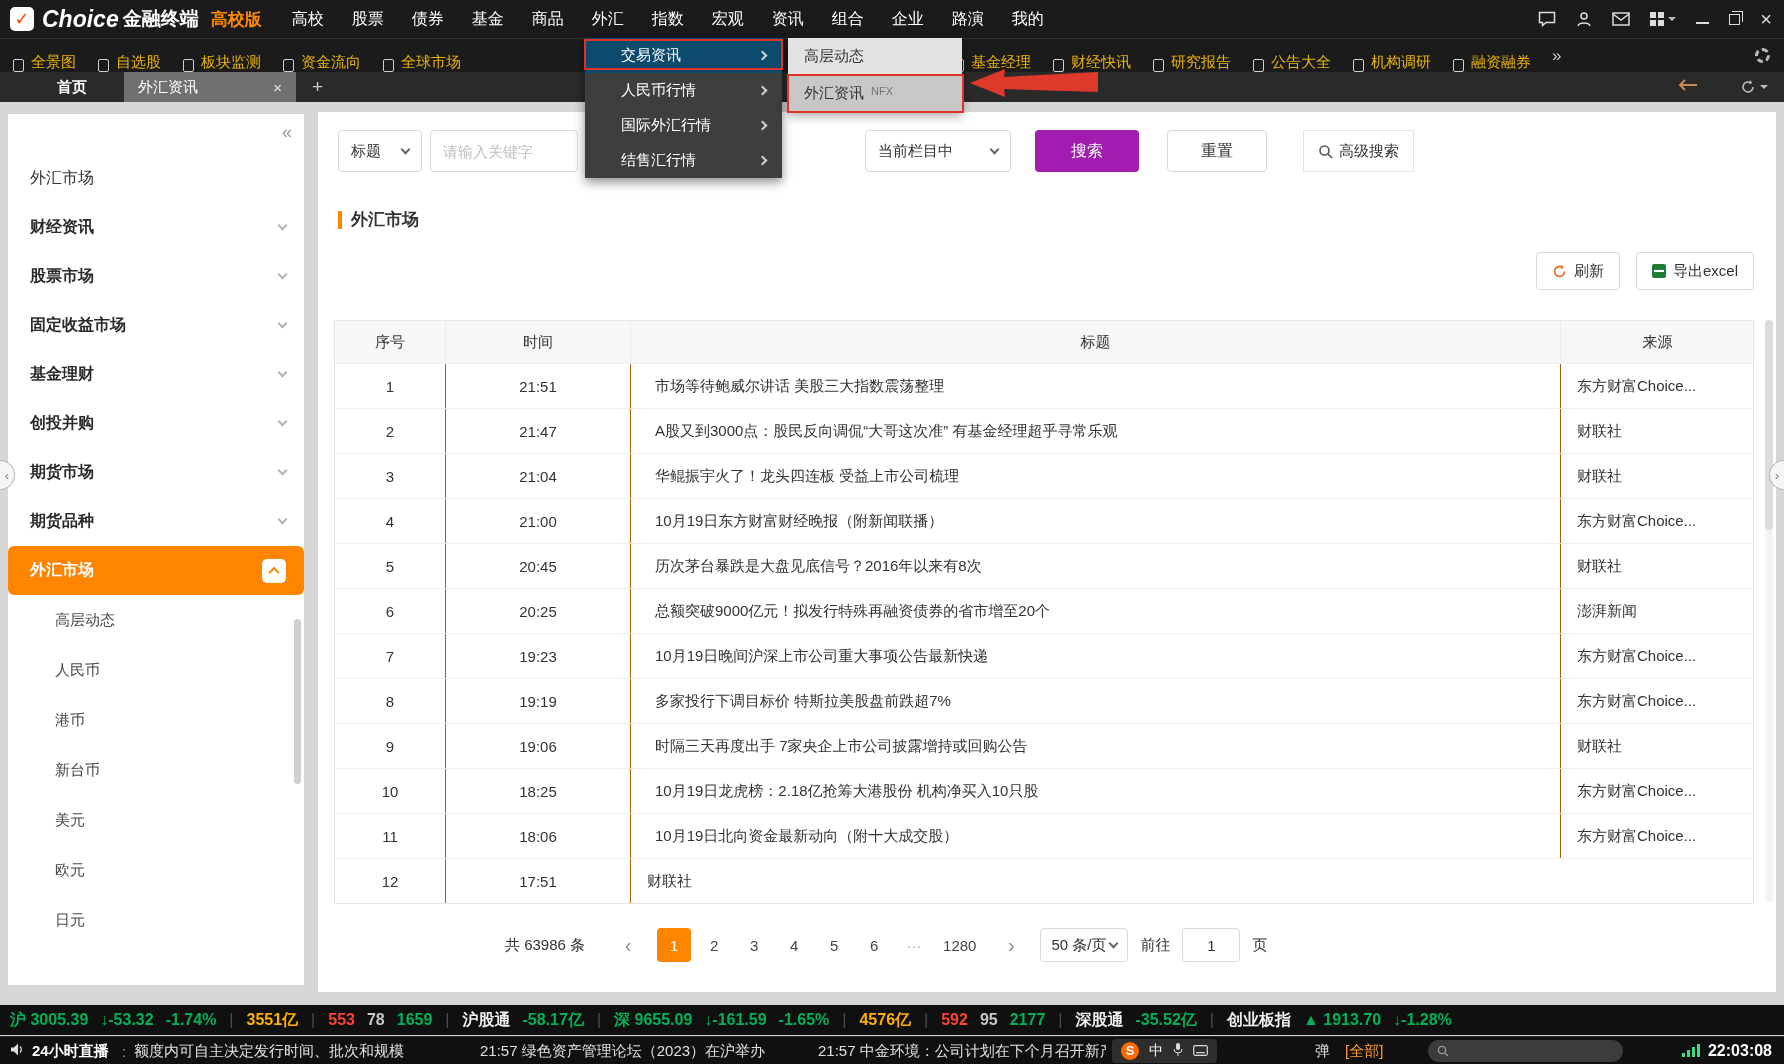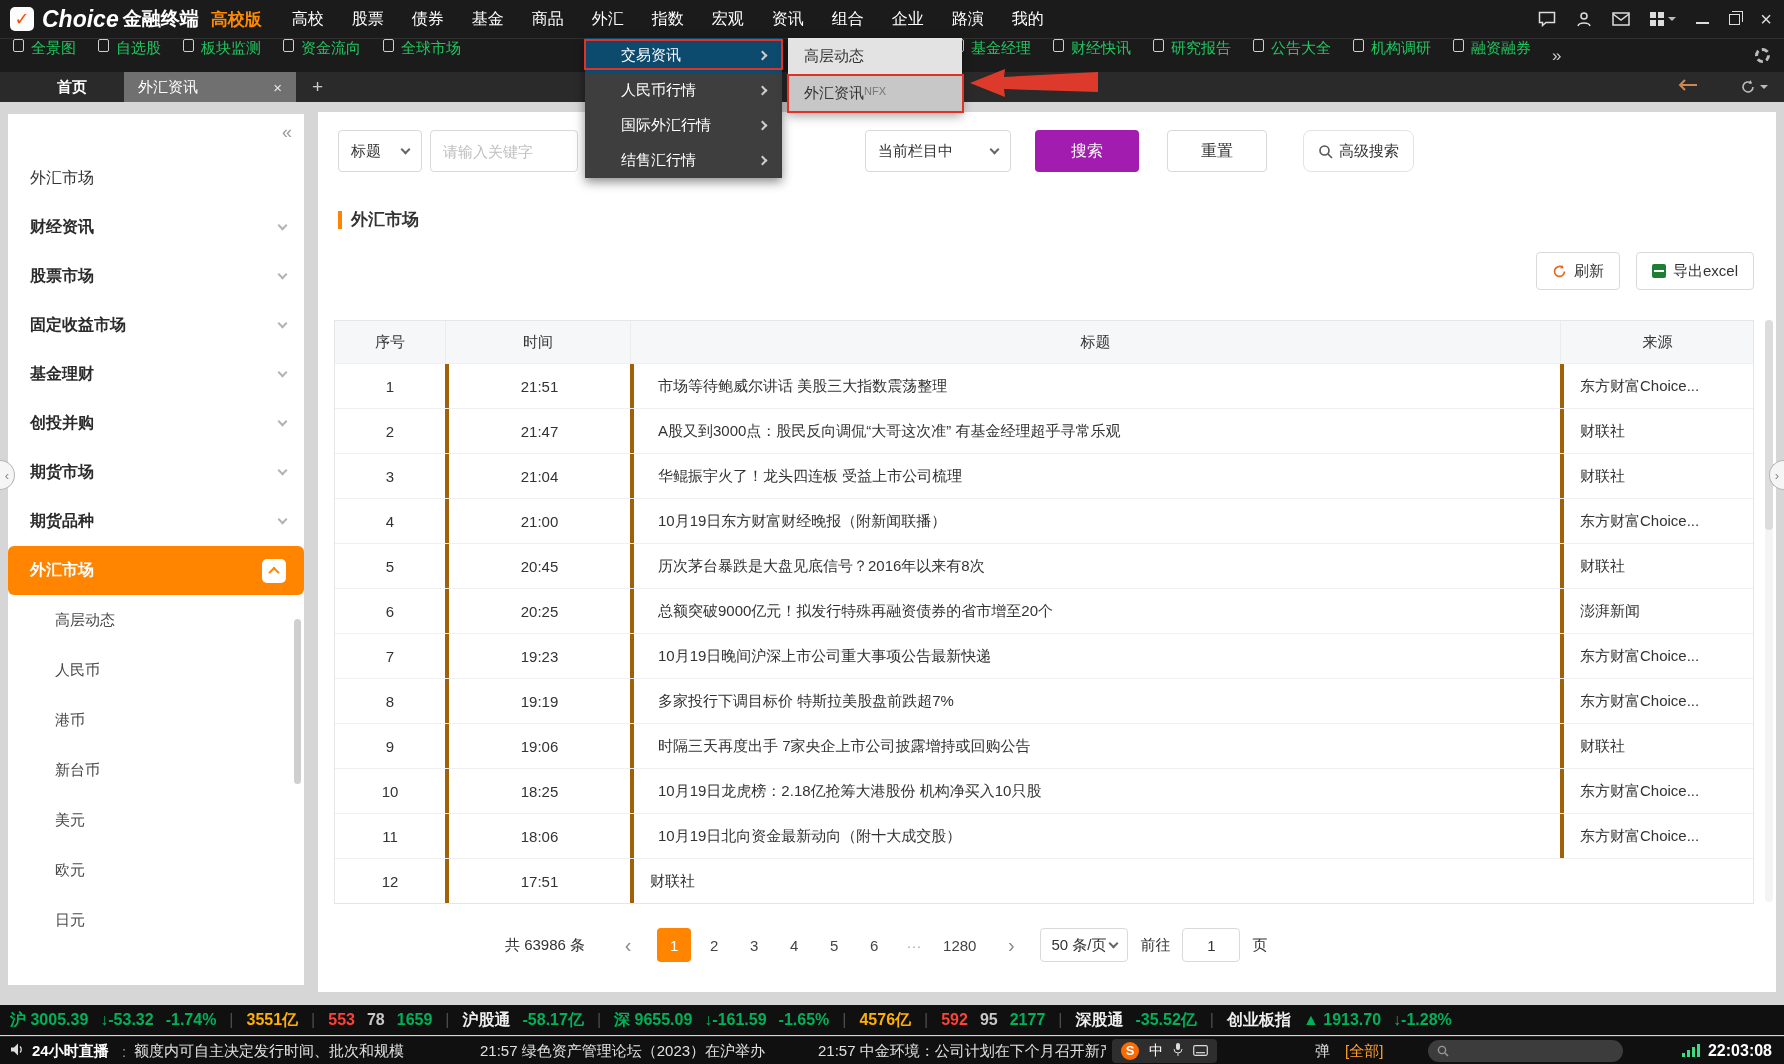--- a/index.html
+++ b/index.html
@@ -20,21 +20,21 @@
   .grid-ico { width:14px; height:14px; display:grid; grid-template-columns:1fr 1fr; grid-template-rows:1fr 1fr; gap:2px; }
   .grid-ico i { background:#ddd; }
   .caret { width:0; height:0; border:4px solid transparent; border-top-color:#bbb; margin-left:4px; margin-top:4px; }
   .win-min { width:13px; height:2px; background:#ddd; margin-top:8px; }
   .win-restore { width:11px; height:11px; border:1.5px solid #ddd; position:relative; }
   .win-restore::after { content:''; position:absolute; left:2px; top:-4px; width:10px; height:10px; border:1.5px solid #ddd; border-left:none; border-bottom:none; }
   .win-close { font-size:20px; color:#ddd; line-height:1; }
 
   
   .toolbar { position:absolute; top:38px; left:0; width:100%; height:34px; background:#1b1b1b; border-top:1px solid #303030; display:flex; align-items:center; z-index:10; padding-left:2px; }
-  .tb-item { display:flex; align-items:flex-start; gap:7px; color:#22c55e; font-size:15px; padding:0 11px; height:100%; white-space:nowrap; }
+  .tb-item { display:flex; align-items:flex-end; gap:7px; color:#eab308; font-size:15px; padding:0 11px; height:100%; white-space:nowrap; }
   .doc-ico { width:11px; height:13px; border:1.2px solid #cfcfcf; border-radius:2px; flex:0 0 auto; }
   .tb-spacer { width:470px; flex:0 0 auto; }
   .tb-more { color:#cfcfcf; font-size:17px; padding:0 10px; }
   .gear-ico { margin-left:auto; margin-right:14px; width:15px; height:15px; border-radius:50%; border:3px dashed #bdbdbd; }
 
   
   .tabbar { position:absolute; top:72px; left:0; width:100%; height:30px; background:#2a2a2a; display:flex; align-items:center; z-index:5; }
   .tab-home { color:#fff; font-weight:bold; font-size:15px; margin-left:34px; width:76px; text-align:center; }
   .tab { background:#707070; color:#fff; height:30px; display:flex; align-items:center; justify-content:space-between; padding:0 14px; width:172px; margin-left:14px; font-size:15px; }
   .tab-close { color:#e8e8e8; font-size:15px; margin-left:10px; }
@@ -61,38 +61,38 @@
 
   .f-left { position:absolute; left:20px; top:18px; display:flex; align-items:center; }
   .f-right { position:absolute; left:547px; top:18px; display:flex; align-items:center; }
   .sel { height:42px; border:1px solid #d9d9d9; border-radius:4px; display:flex; align-items:center; justify-content:space-between; padding:0 12px; font-size:15px; color:#333; background:#fff; cursor:pointer; }
   .sel-field { width:84px; }
   .sel-scope { width:146px; }
   .kw-input { height:42px; width:148px; border:1px solid #d9d9d9; border-radius:4px; margin-left:8px; padding:0 12px; font-size:15px; color:#333; font-family:inherit; }
   .kw-input::placeholder { color:#bfbfbf; }
   .btn-search { height:42px; width:104px; margin-left:24px; background:#a21caf; color:#fff; border:none; border-radius:4px; font-size:16px; font-family:inherit; cursor:pointer; }
   .btn-reset { height:42px; width:100px; margin-left:28px; background:#fff; color:#333; border:1px solid #d9d9d9; border-radius:4px; font-size:16px; font-family:inherit; cursor:pointer; }
-  .btn-adv { height:42px; margin-left:36px; background:#fff; color:#333; border:1px solid #e3e3e3; border-radius:8px; font-size:15px; font-family:inherit; display:flex; align-items:center; gap:6px; padding:0 14px; cursor:pointer; }
+  .btn-adv { height:42px; margin-left:36px; background:#fff; color:#333; border:1px solid #e3e3e3; border-radius:0; font-size:15px; font-family:inherit; display:flex; align-items:center; gap:6px; padding:0 14px; cursor:pointer; }
 
   .sec { position:absolute; left:20px; top:96px; display:flex; align-items:center; }
   .sec-bar { width:4px; height:18px; background:#ff8400; margin-right:9px; }
   .sec-title { font-weight:bold; font-size:17px; color:#333; }
 
   .actions { position:absolute; top:140px; right:22px; display:flex; gap:16px; }
   .act-btn { height:38px; border:1px solid #d9d9d9; border-radius:4px; background:#fff; display:flex; align-items:center; gap:7px; padding:0 15px; font-size:15px; color:#333; cursor:pointer; }
   .xls-ico { width:14px; height:14px; background:#1e7e34; border-radius:2px; position:relative; }
   .xls-ico::after { content:''; position:absolute; left:2px; top:6px; right:2px; height:2px; background:#fff; }
 
   .table { position:absolute; left:16px; top:208px; width:1420px; border:1px solid #e6e6e6; }
   .t-head, .t-row { display:grid; grid-template-columns:110px 185px 930px 194px; }
   .t-head { height:42px; background:#f6f7f8; }
   .th { display:flex; align-items:center; justify-content:center; font-size:15px; color:#333; border-left:1px solid #ececec; }
   .th:first-child { border-left:none; }
   .t-row { height:45px; border-top:1px solid #f0f0f0; }
-  .td { display:flex; align-items:center; font-size:15px; color:#333; border-left:4px solid #a16207; overflow:hidden; white-space:nowrap; }
+  .td { display:flex; align-items:center; font-size:15px; color:#333; border-left:1px solid #a16207; overflow:hidden; white-space:nowrap; }
   .td:first-child { border-left:none; }
   .c-no, .c-time { justify-content:center; }
   .c-title { padding-left:24px; }
   .c-source { padding-left:16px; }
   .v-scroll { position:absolute; right:3px; top:208px; width:8px; height:582px; background:#f4f4f4; border-radius:4px; }
   .v-scroll i { display:block; width:8px; height:210px; background:#dcdcdc; border-radius:4px; }
 
   .pager { position:absolute; left:187px; top:816px; display:flex; align-items:center; gap:12px; font-size:15px; color:#333; }
   .pg-total { margin-right:14px; }
   .pg-pages { display:flex; gap:6px; }
@@ -105,21 +105,21 @@
 
   
   .menu-panel { position:absolute; left:585px; top:38px; width:197px; background:#3e3e3e; box-shadow:0 4px 10px rgba(0,0,0,.45); z-index:50; }
   .menu-item { height:35px; display:flex; align-items:center; justify-content:space-between; padding:0 16px 0 36px; color:#fff; font-size:15px; cursor:pointer; }
   .menu-item.hl { background:#0c4a6e;font-family:Liberation Mono, monospace; }
   .chev-r { width:7px; height:7px; border-top:2px solid #ccc; border-right:2px solid #ccc; transform:rotate(45deg); }
   .submenu-panel { position:absolute; left:788px; top:38px; width:174px; z-index:50; box-shadow:0 4px 10px rgba(0,0,0,.35); }
   .submenu-item { height:37px; display:flex; align-items:center; padding:0 16px; font-size:15px; color:#333; cursor:pointer; }
   .submenu-item.first { background:#e3e3e3; }
   .submenu-item.second { background:#c7c7c7; }
-  .nfx { font-size:11px; color:#777; position:relative; top:-3px; }
+  .nfx { font-size:11px; color:#777; margin-left:7px; position:relative; top:-3px; }
   .annot-rect { position:absolute; border:2px solid #e03226; z-index:70; pointer-events:none; }
   #annot1 { left:584px; top:39px; width:199px; height:31px; }
   #annot2 { left:787px; top:74px; width:177px; height:39px; }
   .red-arrow { position:absolute; left:968px; top:66px; z-index:70; pointer-events:none; }
 
   
   .marketbar { position:absolute; left:0; top:1005px; width:100%; height:30px; background:#101010; display:flex; align-items:center; gap:12px; padding:0 10px; font-weight:bold; font-size:16px; white-space:nowrap; z-index:10; }
   .c-green { color:#00b257; } .c-red { color:#ff4136; } .c-amber { color:#ffb000; }
   .c-gray { color:#c8c8c8; } .c-white { color:#efefef; }
   .sep { color:#4d4d4d; font-weight:normal; margin:0 1px; }

